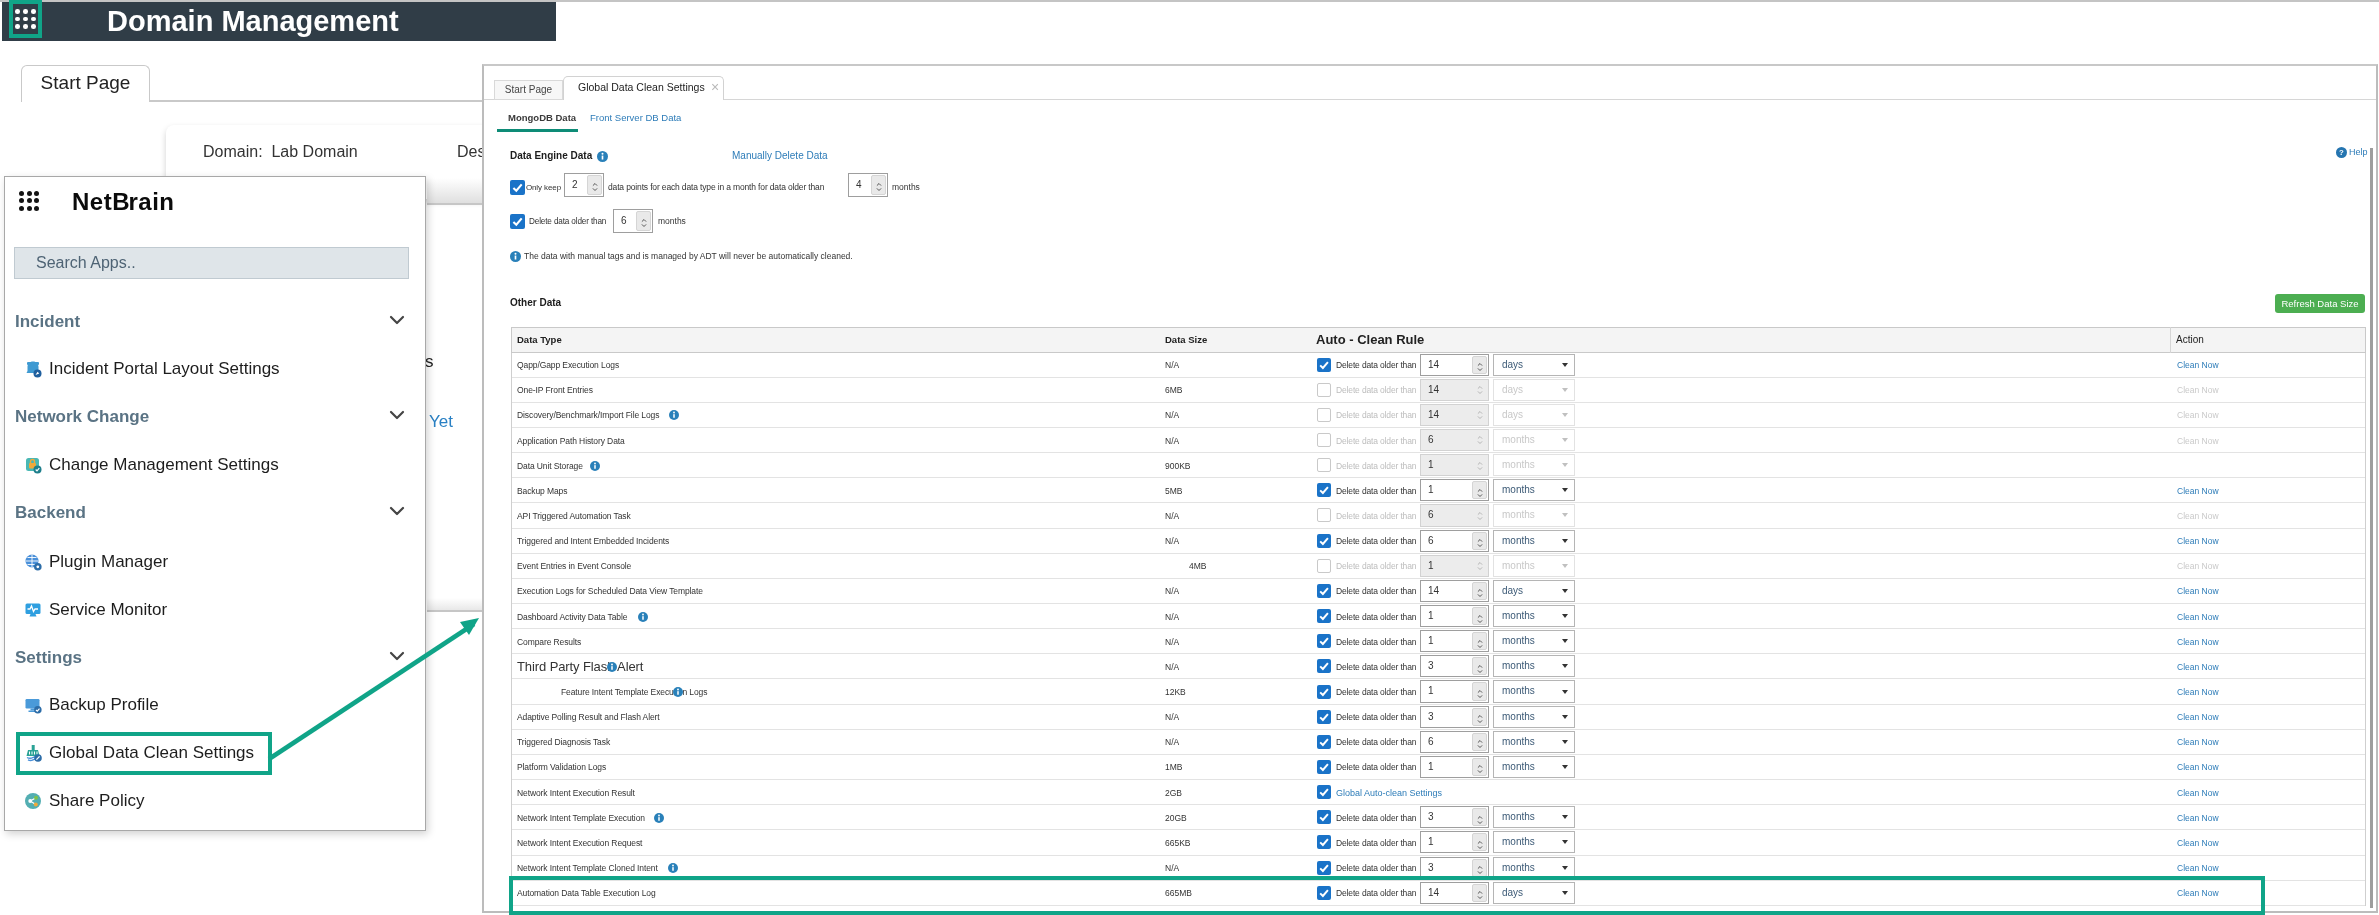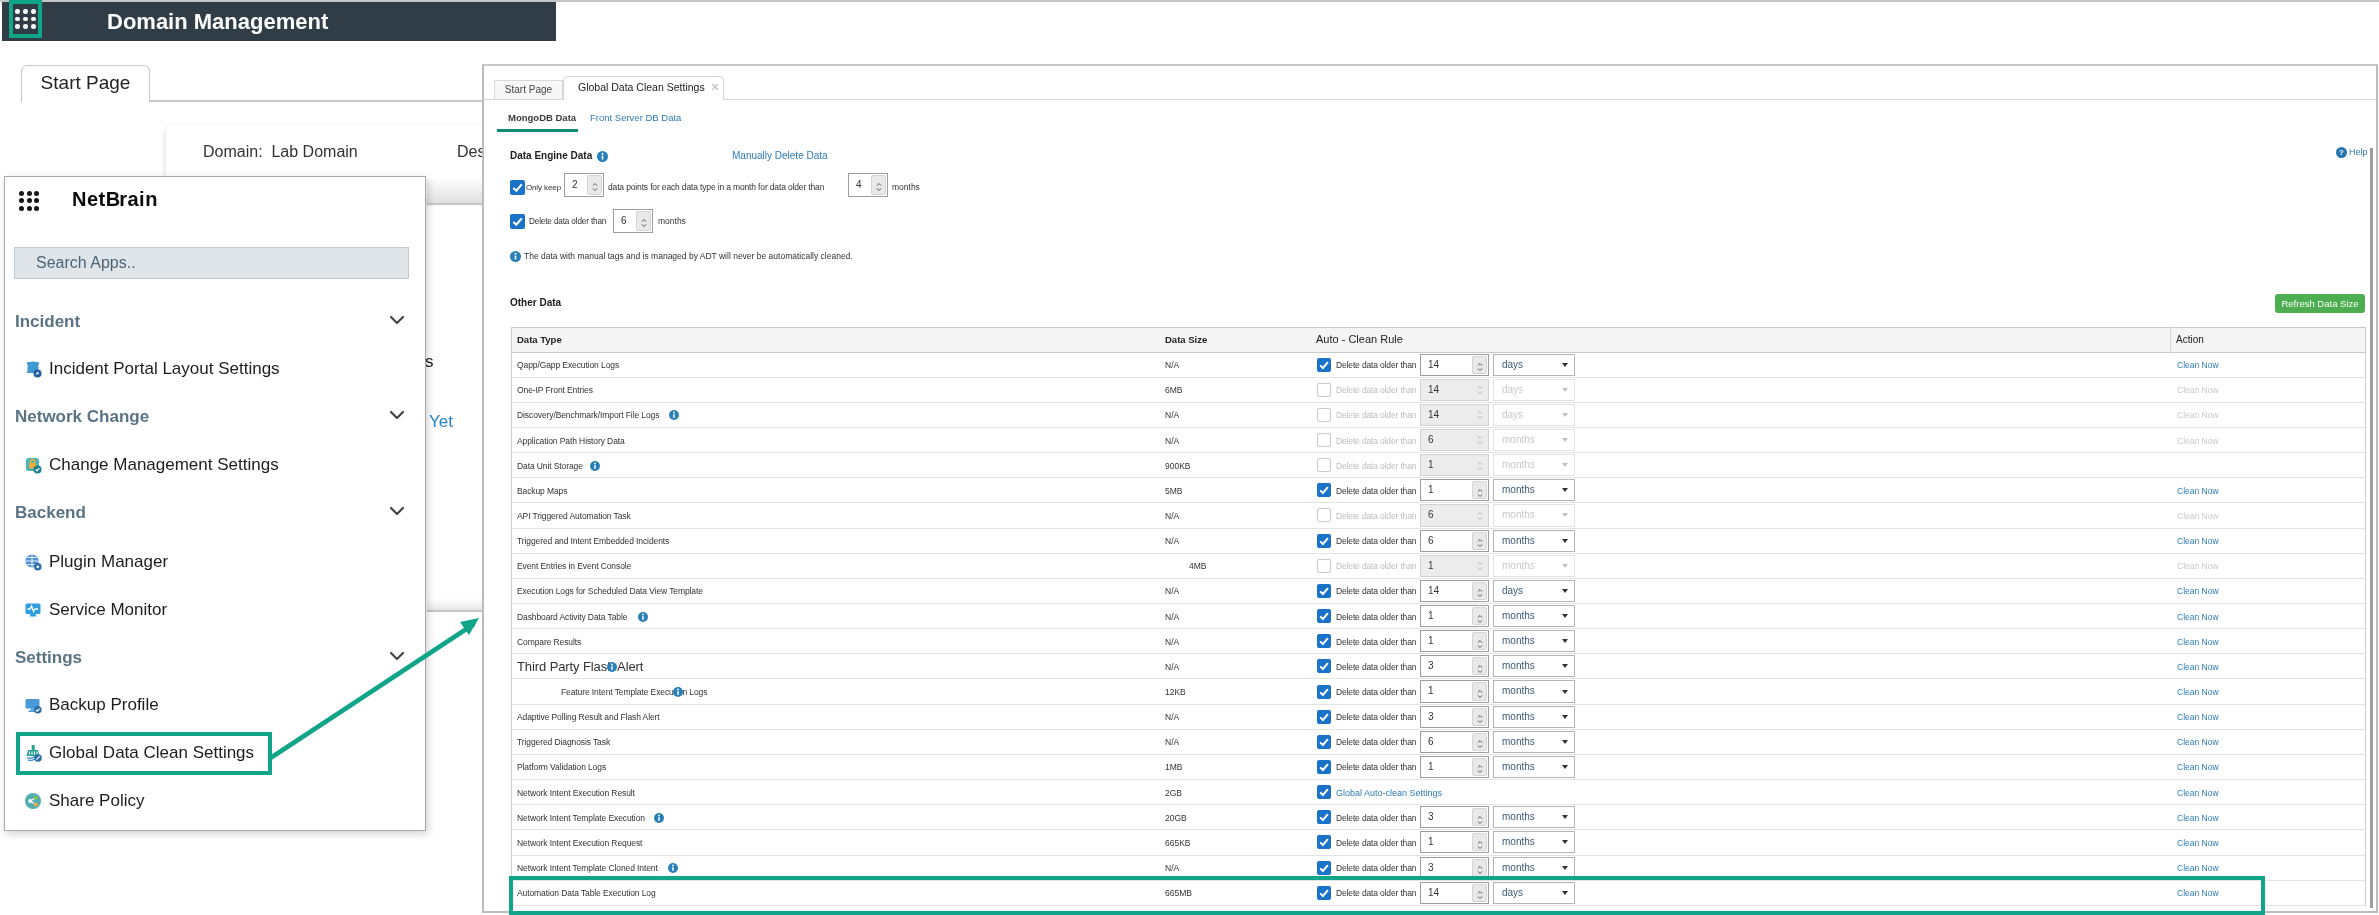--- a/index.html
+++ b/index.html
@@ -1,21 +1,21 @@
 <!DOCTYPE html>
 <html><head><meta charset="utf-8">
 <style>
 *{margin:0;padding:0;box-sizing:border-box;}
 body{width:2379px;height:915px;position:relative;background:#fff;font-family:"Liberation Sans",sans-serif;overflow:hidden;}
 .abs{position:absolute;}
 </style></head><body>
 
 <div class="abs" style="left:0;top:0;width:2379px;height:2px;background:#c4c4c4"></div>
 <div class="abs" style="left:2px;top:2px;width:554px;height:39px;background:#303d47"></div>
-<div class="abs" style="left:107px;top:2px;width:400px;height:52px;line-height:39px;font-size:22px;font-weight:bold;color:#fff;">Domain Management</div>
+<div class="abs" style="left:107px;top:2px;width:400px;height:52px;line-height:39px;font-size:29px;font-weight:bold;color:#fff;">Domain Management</div>
 <div class="abs" style="left:9px;top:0px;width:33px;height:38px;border:4px solid #10a488;"></div>
 <div class="abs" style="left:15.2px;top:9.2px;width:4.6px;height:4.6px;border-radius:50%;background:#fff;"></div>
 <div class="abs" style="left:23.2px;top:9.2px;width:4.6px;height:4.6px;border-radius:50%;background:#fff;"></div>
 <div class="abs" style="left:31.2px;top:9.2px;width:4.6px;height:4.6px;border-radius:50%;background:#fff;"></div>
 <div class="abs" style="left:15.2px;top:16.7px;width:4.6px;height:4.6px;border-radius:50%;background:#fff;"></div>
 <div class="abs" style="left:23.2px;top:16.7px;width:4.6px;height:4.6px;border-radius:50%;background:#fff;"></div>
 <div class="abs" style="left:31.2px;top:16.7px;width:4.6px;height:4.6px;border-radius:50%;background:#fff;"></div>
 <div class="abs" style="left:15.2px;top:24.2px;width:4.6px;height:4.6px;border-radius:50%;background:#fff;"></div>
 <div class="abs" style="left:23.2px;top:24.2px;width:4.6px;height:4.6px;border-radius:50%;background:#fff;"></div>
 <div class="abs" style="left:31.2px;top:24.2px;width:4.6px;height:4.6px;border-radius:50%;background:#fff;"></div>
@@ -34,21 +34,21 @@
 <div class="abs" style="left:4px;top:176px;width:422px;height:655px;background:#fff;border:1.5px solid #a8a8a8;box-shadow:2px 3px 8px rgba(0,0,0,0.18);"></div>
 <div class="abs" style="left:19.0px;top:190.5px;width:5px;height:5px;border-radius:50%;background:#141414;"></div>
 <div class="abs" style="left:26.5px;top:190.5px;width:5px;height:5px;border-radius:50%;background:#141414;"></div>
 <div class="abs" style="left:34.0px;top:190.5px;width:5px;height:5px;border-radius:50%;background:#141414;"></div>
 <div class="abs" style="left:19.0px;top:198.0px;width:5px;height:5px;border-radius:50%;background:#141414;"></div>
 <div class="abs" style="left:26.5px;top:198.0px;width:5px;height:5px;border-radius:50%;background:#141414;"></div>
 <div class="abs" style="left:34.0px;top:198.0px;width:5px;height:5px;border-radius:50%;background:#141414;"></div>
 <div class="abs" style="left:19.0px;top:205.5px;width:5px;height:5px;border-radius:50%;background:#141414;"></div>
 <div class="abs" style="left:26.5px;top:205.5px;width:5px;height:5px;border-radius:50%;background:#141414;"></div>
 <div class="abs" style="left:34.0px;top:205.5px;width:5px;height:5px;border-radius:50%;background:#141414;"></div>
-<div class="abs" style="left:72px;top:188px;width:120px;height:26px;font-size:20px;font-weight:bold;color:#0b0b0b;letter-spacing:0.5px;">Net<span style="letter-spacing:-1px;">B</span>rain</div>
+<div class="abs" style="left:72px;top:188px;width:120px;height:26px;font-size:24px;font-weight:bold;color:#0b0b0b;letter-spacing:0.5px;">Net<span style="letter-spacing:-1px;">B</span>rain</div>
 <div class="abs" style="left:14px;top:247px;width:395px;height:32px;background:#dfe5e9;border:1px solid #c0cad1;"></div>
 <div class="abs" style="left:36px;top:247px;width:300px;height:32px;line-height:32px;font-size:16px;color:#4e6374;">Search Apps..</div>
 <div class="abs" style="left:15px;top:311px;height:22px;line-height:22px;font-size:17px;font-weight:bold;color:#5a7384;">Incident</div>
 <svg class="abs" style="left:389px;top:315px;" width="16" height="10" viewBox="0 0 16 10">
     <path d="M2 2 L8 8 L14 2" fill="none" stroke="#454545" stroke-width="2.2" stroke-linecap="round" stroke-linejoin="round"></path>
   </svg>
 <svg class="abs" style="left:24px;top:360px;" width="18" height="18" viewBox="0 0 18 18">
     <path d="M9 1.5 C5.5 1.5 3.5 4 3.5 7 L3.5 11 L2.5 13 L15.5 13 L14.5 11 L14.5 7 C14.5 4 12.5 1.5 9 1.5 Z" fill="#3f9ad2"></path>
     <rect x="3" y="2" width="12" height="3" rx="1" fill="#3f9ad2"></rect>
     <circle cx="13.5" cy="13.5" r="4" fill="#1f5f9e"></circle>
@@ -182,21 +182,21 @@
     <circle cx="6" cy="6" r="6" fill="#2980b9"></circle>
     <rect x="5.1" y="5" width="1.8" height="4.3" fill="#fff"></rect>
     <circle cx="6" cy="3" r="1.1" fill="#fff"></circle>
   </svg>
 <div class="abs" style="left:524px;top:250px;height:13px;line-height:13px;font-size:8.5px;color:#333;">The data with manual tags and is managed by ADT will never be automatically cleaned.</div>
 <div class="abs" style="left:510px;top:295px;height:15px;line-height:15px;font-size:10px;font-weight:bold;color:#1c1c1c;">Other Data</div>
 <div class="abs" style="left:2275px;top:294px;width:90px;height:19px;background:#4cae51;border-radius:3px;text-align:center;line-height:19px;font-size:9.5px;color:#fff;">Refresh Data Size</div>
 <div class="abs" style="left:510.5px;top:327px;width:1855.5px;height:25.5px;background:#f4f4f4;border:1px solid #c9c9c9;"></div>
 <div class="abs" style="left:517px;top:327px;height:25.5px;line-height:25.5px;font-size:9.5px;font-weight:bold;color:#222;">Data Type</div>
 <div class="abs" style="left:1165px;top:327px;height:25.5px;line-height:25.5px;font-size:9.5px;font-weight:bold;color:#222;">Data Size</div>
-<div class="abs" style="left:1316px;top:327px;height:25.5px;line-height:25.5px;font-size:11px;font-weight:normal;color:#222;">Auto - Clean Rule</div>
+<div class="abs" style="left:1316px;top:327px;height:25.5px;line-height:25.5px;font-size:13px;font-weight:bold;color:#222;">Auto - Clean Rule</div>
 <div class="abs" style="left:2170px;top:327px;width:1px;height:25.5px;background:#d5d5d5;"></div>
 <div class="abs" style="left:2176px;top:327px;height:25.5px;line-height:25.5px;font-size:10px;font-weight:normal;color:#222;">Action</div>
 <div class="abs" style="left:510.5px;top:376.65px;width:1855.5px;height:1px;background:#e3e3e3;"></div>
 <div class="abs" style="left:517px;top:358.075px;height:14px;line-height:14px;font-size:8.5px;letter-spacing:-0.1px;color:#333;white-space:nowrap;">Qapp/Gapp Execution Logs</div>
 <div class="abs" style="left:1165px;top:358.075px;height:14px;line-height:14px;font-size:8.5px;color:#333;">N/A</div>
 <div class="abs" style="left:1317px;top:357.575px;width:14px;height:14px;background:#1a73c8;border-radius:2px;"></div>
 <svg class="abs" style="left:1317px;top:357.575px;" width="14" height="14" viewBox="0 0 15 15">
     <path d="M3.4 7.9 L6.3 10.7 L11.7 4.4" fill="none" stroke="#fff" stroke-width="2.1"></path>
   </svg>
 <div class="abs" style="left:1336px;top:358.075px;height:14px;line-height:14px;font-size:8.5px;letter-spacing:-0.15px;color:#333;">Delete data older than</div>

